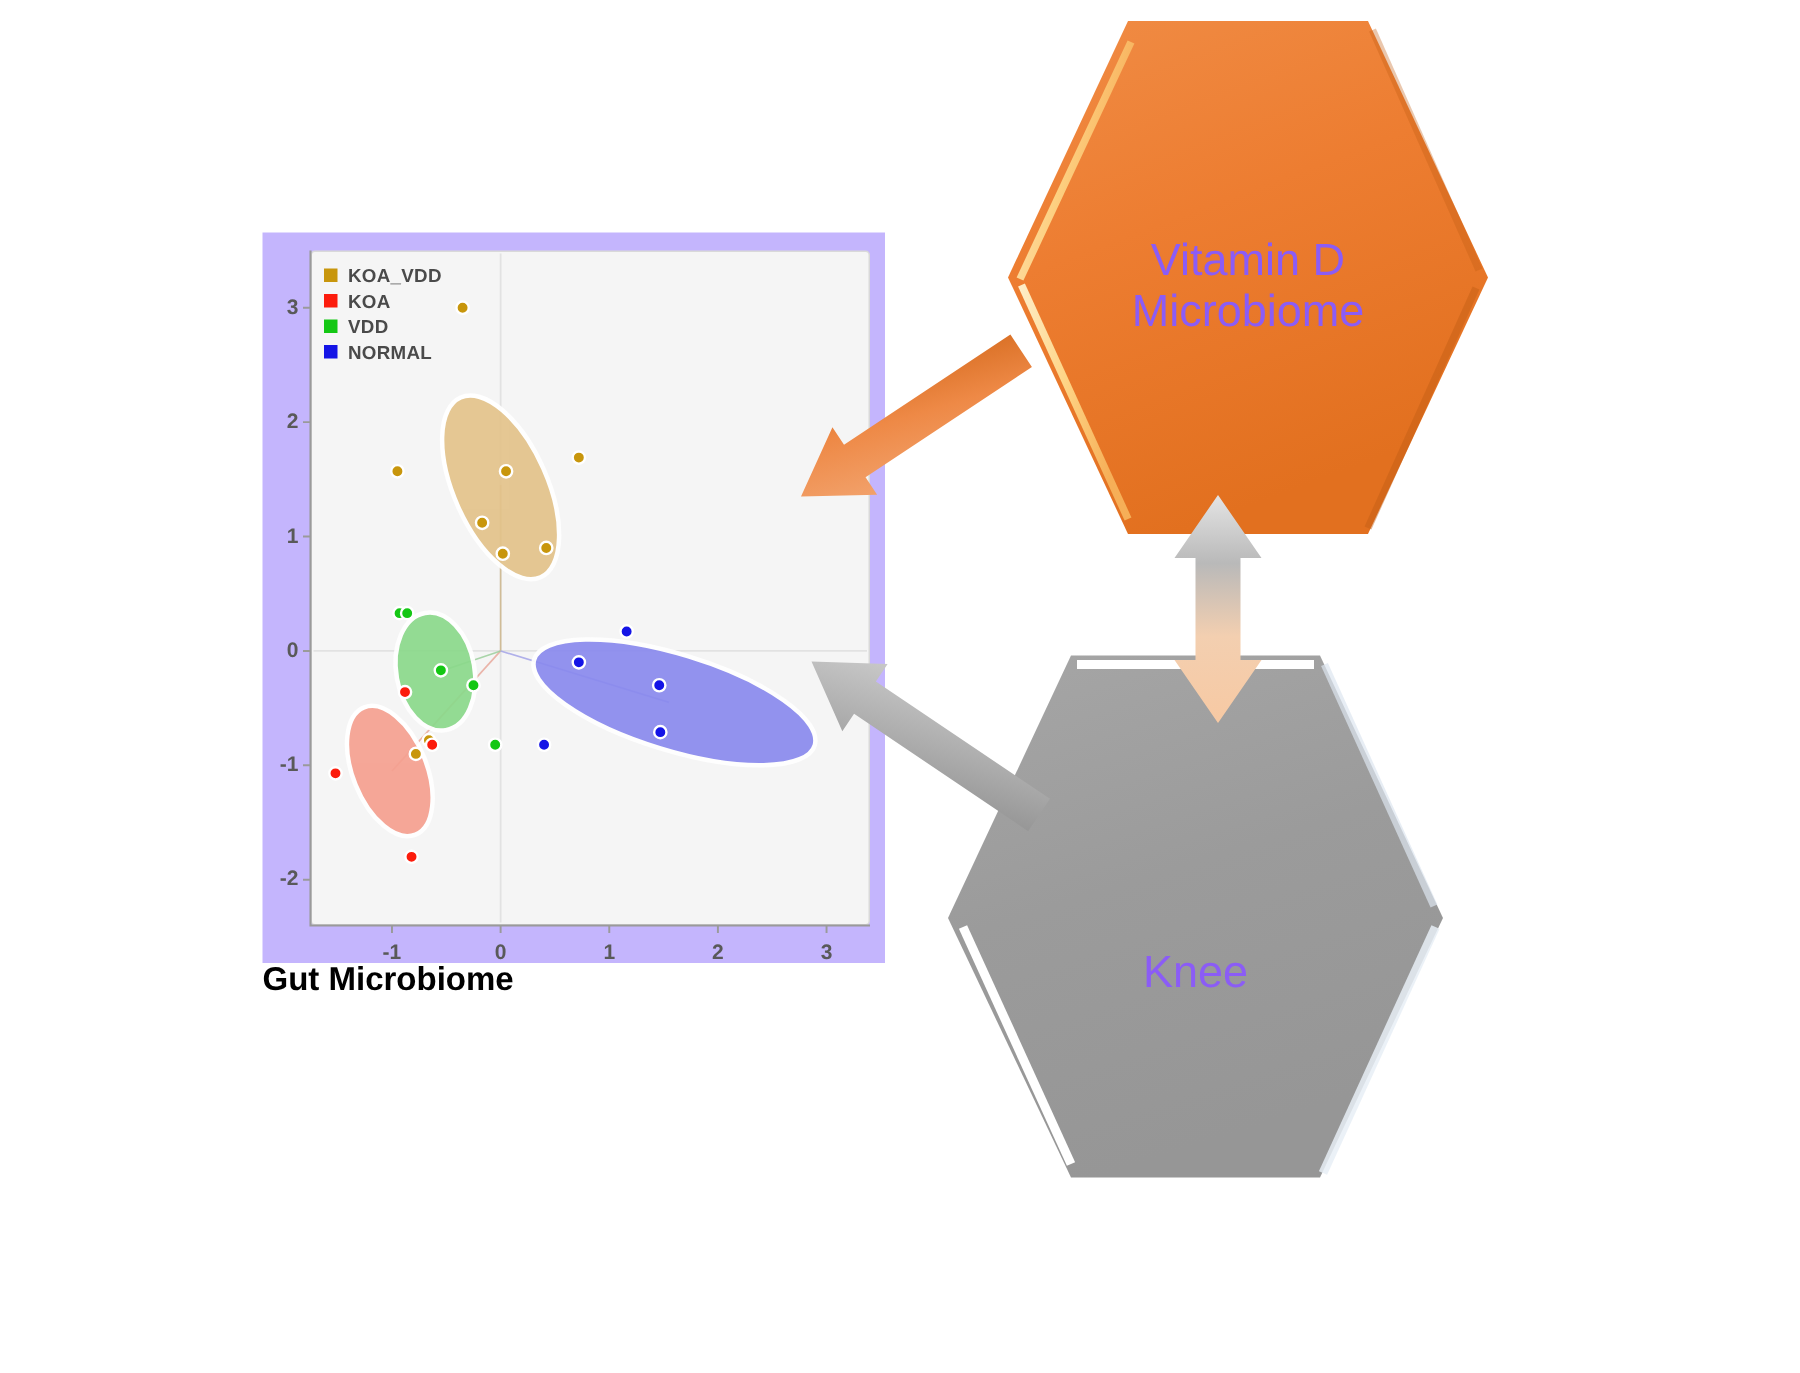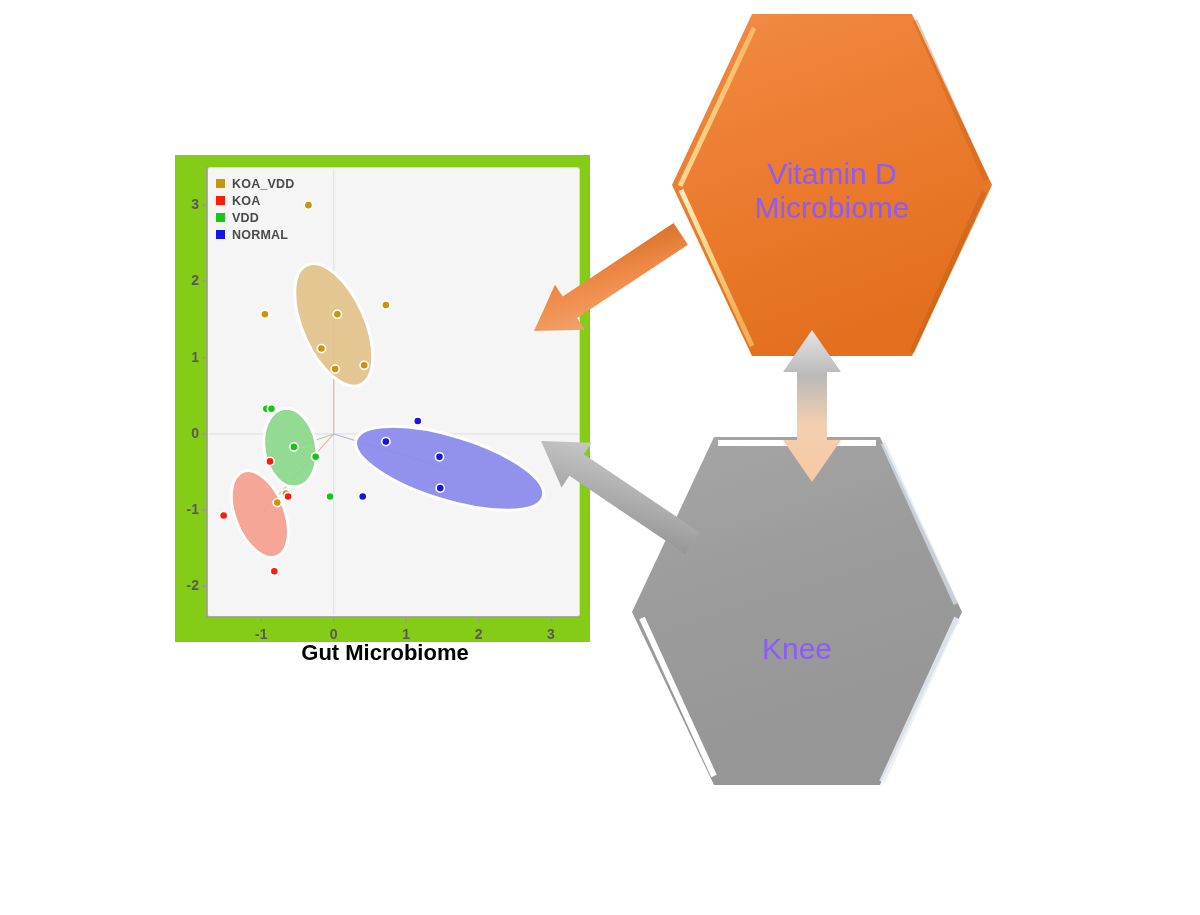--- a/index.html
+++ b/index.html
@@ -2,34 +2,34 @@
 <html><head>
 <meta charset="utf-8">
 <style>
   html,body{margin:0;padding:0;background:#ffffff;}
   body{width:1200px;height:915px;position:relative;overflow:hidden;
        font-family:"Liberation Sans","DejaVu Sans",sans-serif;}
 
   #stage{position:absolute;left:0;top:0;width:1200px;height:915px;background:#fff;}
 
   
-  #plot-card{position:absolute;left:175px;top:155px;width:415px;height:487px;background:#84cc16;}
+  #plot-card{position:absolute;left:175px;top:155px;width:415px;height:487px;background:#c4b5fd;}
   #plot-panel{position:absolute;left:32px;top:12px;width:373px;height:450px;background:#f5f5f5;
               border:1px solid #d9d9d9;border-radius:3px;box-sizing:border-box;}
   #plot-svg{position:absolute;left:0;top:0;width:415px;height:487px;}
   .ytick{position:absolute;font-size:14px;font-weight:bold;color:#595959;text-align:right;width:24px;}
   .xtick{position:absolute;font-size:14px;font-weight:bold;color:#595959;text-align:center;width:24px;}
 
   
   #legend{position:absolute;left:41px;top:20px;width:120px;}
   .leg-row{display:flex;align-items:center;height:17px;}
   .leg-sw{width:9px;height:9px;margin-right:7px;flex:0 0 auto;}
   .leg-lb{font-size:12.5px;font-weight:bold;color:#4a4a4a;letter-spacing:.2px;white-space:nowrap;}
 
-  #plot-caption{position:absolute;left:175px;top:640px;width:420px;text-align:center;
+  #plot-caption{position:absolute;left:175px;top:640px;width:420px;text-align:left;
                 font-size:22px;font-weight:bold;color:#000;}
 
   
   .hex{position:absolute;display:flex;align-items:center;justify-content:center;text-align:center;
        color:#8b5cf6;line-height:1.15;}
   .hex-txt{font-size:30px;position:relative;z-index:3;padding-bottom:4px;}
   #hex-vdd{left:672px;top:10px;width:320px;height:350px;}
   #hex-vdd .hex-txt{transform:translateY(8px);}
   #hex-koa{left:632px;top:432px;width:330px;height:358px;}
   #hex-koa .hex-txt{transform:translateY(34px);margin-top:12px;}

